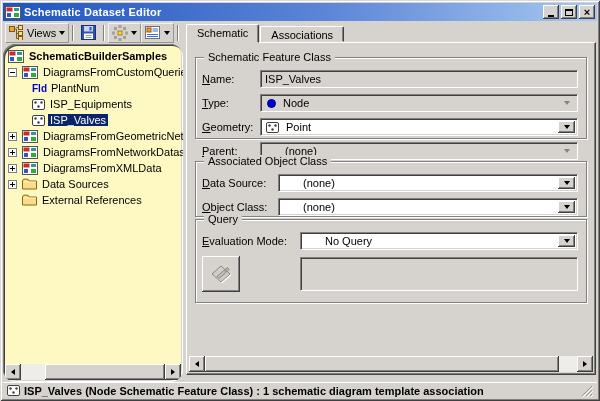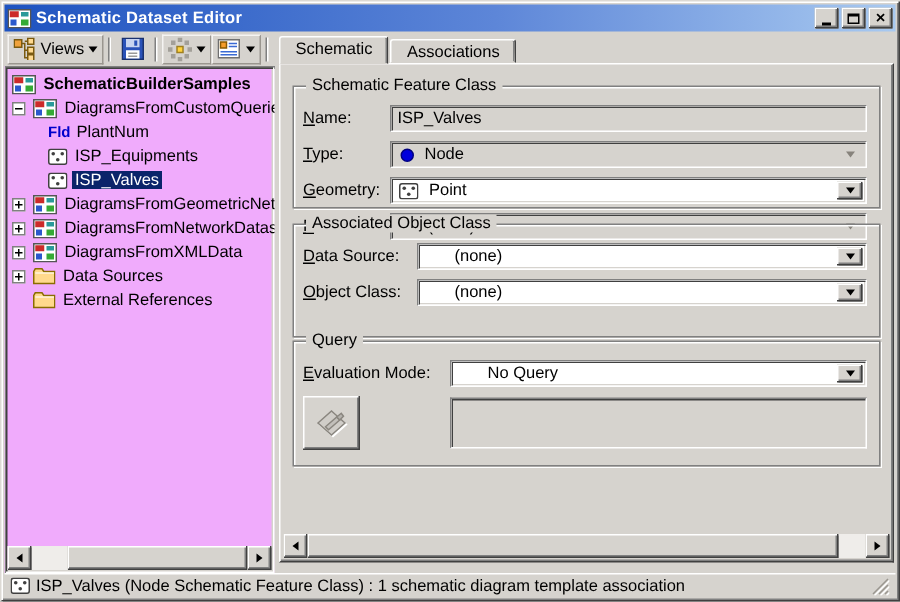--- a/index.html
+++ b/index.html
@@ -35,24 +35,24 @@
   .left-col { position:absolute; left:3px; top:21px; width:183px; bottom:19px; }
   .toolbar { height:23px; display:flex; align-items:center; padding-left:2px; }
   .tb-btn { display:flex; align-items:center; gap:3px; padding:2px 3px; height:20px;
     border:1px solid; border-color:#f5f4f2 #9a968f #9a968f #f5f4f2; background:#d6d3ce; }
   .tb-btn.flat { border-color:transparent; }
   .tb-sep { width:0; height:16px; border-left:1px solid #808080; border-right:1px solid #fff; margin:0 3px; }
   .tri-down { width:0; height:0; border-left:3px solid transparent; border-right:3px solid transparent; border-top:4px solid #000; }
   .views-label { font-size:11px; }
 
   .tree-panel {
-    position:absolute; top:23px; left:0; right:3px; bottom:0; background:#f0abfc;
+    position:absolute; top:23px; left:0; right:3px; bottom:0; background:#fef9c3;
     box-shadow: inset 1px 1px 0 #808080, inset -1px -1px 0 #fff,
                 inset 2px 2px 0 #404040, inset -2px -2px 0 #d6d3ce;
-    padding:4px 2px 2px 2px; overflow:hidden;
+    padding:4px 2px 2px 2px; overflow:hidden;border-radius:13px;
   }
   .trow { height:16px; display:flex; align-items:center; white-space:nowrap; }
   .trow .tlabel { padding:0 2px; margin-left:3px; }
   .trow.root { padding-left:3px; font-weight:bold; }
   .trow.lvl1 { padding-left:3px; }
   .trow.lvl1-noexp { padding-left:17px; }
   .trow.lvl2 { padding-left:27px; }
   .expander { width:9px; height:9px; background:#fff; border:1px solid #808080;
     position:relative; margin-right:5px; flex:0 0 9px; }
   .expander::before { content:""; position:absolute; left:1px; right:1px; top:3px; height:1px; background:#000; }
@@ -85,21 +85,21 @@
     position:absolute; top:21px; left:0; right:0; bottom:7px; background:#d6d3ce; z-index:2;
     border:1px solid; border-color:#fff #404040 #404040 #fff;
     box-shadow: inset -1px -1px 0 #808080; padding-top:14px;
   }
 
   
   .groupbox { position:relative; margin:0 8px; border:1px solid #808080;
     box-shadow: inset 1px 1px 0 #fff, 1px 1px 0 #fff; padding:12px 8px 0 6px; }
   .groupbox .legend { position:absolute; top:-7px; left:8px; background:#d6d3ce; padding:0 4px; }
   .g1 { height:82px; }
-  .g2 { margin-top:10px; height:76px; }
+  .g2 { margin-top:22px; height:56px; }
   .g3 { margin-top:2px; height:84px; }
   .frow { display:flex; align-items:center; height:18px; margin-bottom:6px; }
   .flabel { flex:0 0 58px; }
   .g2 .flabel { flex:0 0 76px; }
   .g3 .flabel { flex:0 0 98px; }
   .field { flex:1; height:18px; position:relative; background:#fff;
     border:1px solid; border-color:#808080 #fff #fff #808080;
     box-shadow: inset 1px 1px 0 #404040, inset -1px -1px 0 #d6d3ce;
     display:flex; align-items:center; }
   .field.dis { background:#d6d3ce; }
@@ -119,21 +119,21 @@
   .qbtn { width:38px; height:36px; background:#d6d3ce;
     box-shadow: inset -1px -1px 0 #404040, inset 1px 1px 0 #fff, inset -2px -2px 0 #808080;
     display:flex; align-items:center; justify-content:center; }
   .qbox { flex:1; height:34px; margin-top:1px; background:#d6d3ce;
     border:1px solid; border-color:#808080 #fff #fff #808080;
     box-shadow: inset 1px 1px 0 #404040, inset -1px -1px 0 #d6d3ce; }
 
   
   .statusbar { position:absolute; left:3px; right:3px; bottom:3px; height:16px;
     background:#d6d3ce; border-top:1px solid #fff; display:flex; align-items:center; padding:0 4px; }
-  .statusbar .stext { margin-left:4px; flex:1; white-space:nowrap; overflow:hidden; }
+  .statusbar .stext { margin-left:4px; flex:1; white-space:nowrap; overflow:hidden;font-weight:bold; }
   .grip { align-self:flex-end; margin-bottom:1px; }
 
   u { text-decoration:underline; }
   svg { display:block; }
 </style>
 </head>
 <body>
 
 <div class="window">
 

